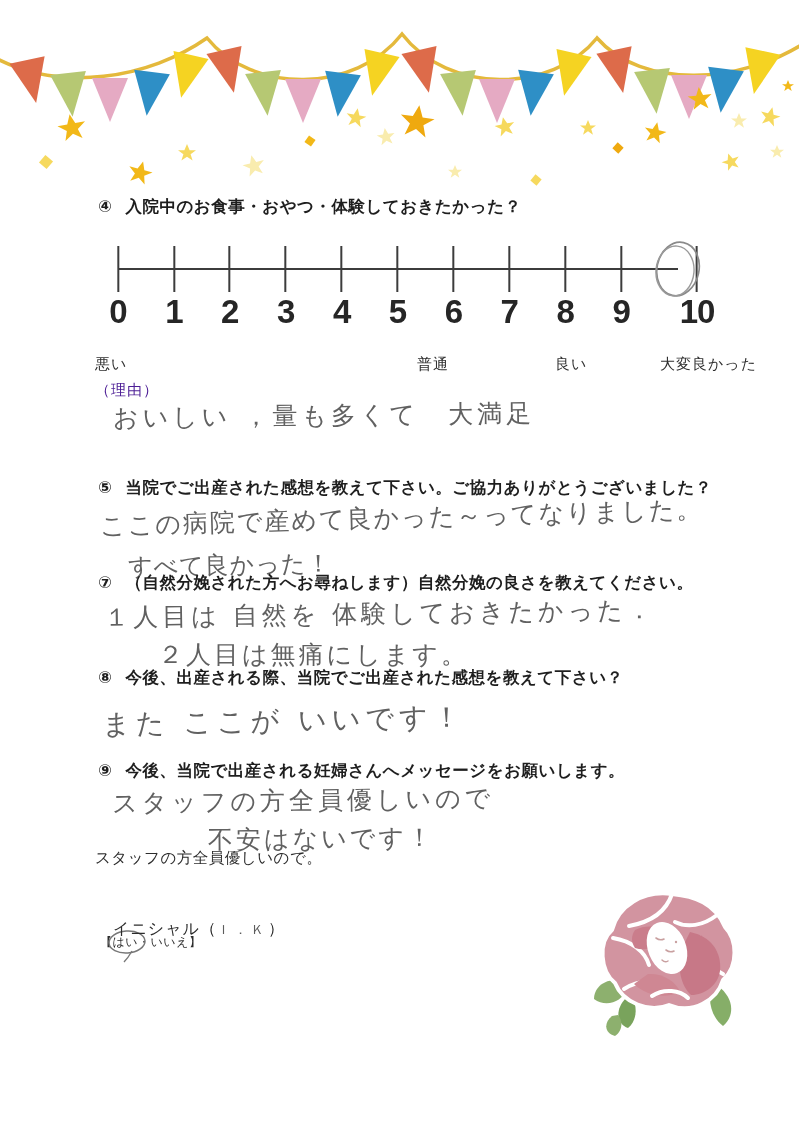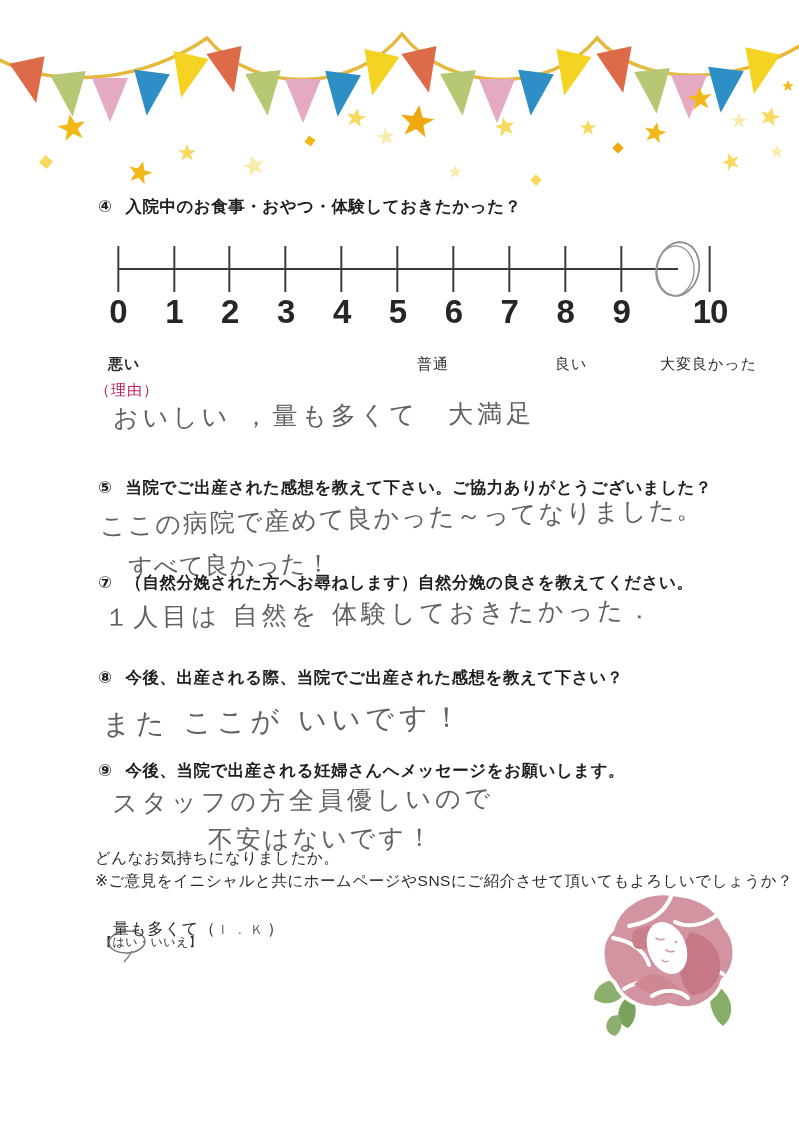--- a/index.html
+++ b/index.html
@@ -14,21 +14,21 @@
   
   .scale-wrap{position:absolute;left:118px;top:246px;width:560px;height:84px;}
   .scale-line{position:absolute;left:0;top:22px;width:560px;height:2px;background:#3c3c3c;}
   .tick-col{position:absolute;top:0;transform:translateX(-50%);display:flex;flex-direction:column;align-items:center;}
   .tick{width:2px;height:46px;background:#3c3c3c;}
   .tick-num{font-size:33px;font-weight:700;color:#262626;margin-top:1px;letter-spacing:-1px;
     font-family:"Liberation Sans",sans-serif;}
   .scale-circle{position:absolute;left:533px;top:-10px;pointer-events:none;}
   
   .anchor-label{position:absolute;top:355px;font-size:15px;color:#2e2e2e;letter-spacing:1px;}
-  .reason-label{position:absolute;left:95px;top:381px;font-size:15px;color:#be185d;letter-spacing:1px;}
+  .reason-label{position:absolute;left:95px;top:381px;font-size:15px;color:#4c1d95;letter-spacing:1px;}
   
   .hw{position:absolute;color:#616161;font-family:"DejaVu Sans",sans-serif;white-space:nowrap;}
   .hw4 {left:113px;top:399px;font-size:25px;letter-spacing:4px;transform:rotate(-0.6deg);}
   .hw5a{left:100px;top:501px;font-size:25px;letter-spacing:2px;transform:rotate(-1.6deg);}
   .hw5b{left:128px;top:549px;font-size:24px;letter-spacing:1px;transform:rotate(-1deg);}
   .hw7a{left:104px;top:597px;font-size:25px;letter-spacing:4px;transform:rotate(-0.8deg);}
   .hw7b{left:158px;top:638px;font-size:25px;letter-spacing:3px;}
   .hw8 {left:102px;top:702px;font-size:28px;letter-spacing:5px;transform:rotate(-1.2deg);}
   .hw9a{left:112px;top:784px;font-size:25px;letter-spacing:4px;transform:rotate(-0.8deg);}
   .hw9b{left:208px;top:822px;font-size:25px;letter-spacing:3px;transform:rotate(-0.6deg);}
@@ -147,78 +147,78 @@
           <div class="tick-num">7</div>
         </div>
         <div class="tick-col" style="left: 447.2px;">
           <div class="tick"></div>
           <div class="tick-num">8</div>
         </div>
         <div class="tick-col" style="left: 503.1px;">
           <div class="tick"></div>
           <div class="tick-num">9</div>
         </div>
-        <div class="tick-col" style="left: 592px; text-align: center;">
+        <div class="tick-col" style="left: 579px; text-align: center;">
           <div class="tick"></div>
           <div class="tick-num">10</div>
         </div>
       </div>
 
     <svg class="scale-circle" width="54" height="68" viewBox="0 0 54 68">
       <ellipse cx="27" cy="33" rx="21" ry="27" fill="none" stroke="#8a8a8a" stroke-width="1.7" transform="rotate(12 27 33)"></ellipse>
       <ellipse cx="24" cy="35" rx="19" ry="25" fill="none" stroke="#9a9a9a" stroke-width="1.4" transform="rotate(5 24 35)"></ellipse>
     </svg>
   </div>
 
-  <div class="anchor-label" style="left:108px;font-weight:bold;">悪い</div>
+  <div class="anchor-label" style="left:95px;">悪い</div>
   <div class="anchor-label" style="left:385px;margin-left:32px;">普通</div>
   <div class="anchor-label" style="left:555px;">良い</div>
   <div class="anchor-label" style="left:636px;margin-left:24px;">大変良かった</div>
   <div class="reason-label">（理由）</div>
 
   <div class="hw hw4">おいしい ，量も多くて　大満足</div>
 
   <div class="q-heading" style="top:477px;">
     <span class="q-num">⑤</span>
     <span>当院でご出産された感想を教えて下さい。ご協力ありがとうございました？</span>
   </div>
   <div class="hw hw5a">ここの病院で産めて良かった～ってなりました。</div>
   <div class="hw hw5b">すべて良かった！</div>
 
   <div class="q-heading" style="top:572px;">
     <span class="q-num">⑦</span>
     <span>（自然分娩された方へお尋ねします）自然分娩の良さを教えてください。</span>
   </div>
   <div class="hw hw7a">１人目は 自然を 体験しておきたかった．</div>
+  <div class="hw hw7b">２人目は無痛にします。</div>
 
   <div class="q-heading" style="top:667px;">
     <span class="q-num">⑧</span>
     <span>今後、出産される際、当院でご出産された感想を教えて下さい？</span>
   </div>
   <div class="hw hw8">また ここが いいです！</div>
 
   <div class="q-heading" style="top:760px;">
     <span class="q-num">⑨</span>
     <span>今後、当院で出産される妊婦さんへメッセージをお願いします。</span>
   </div>
   <div class="hw hw9a">スタッフの方全員優しいので</div>
   <div class="hw hw9b">不安はないです！</div>
 
-  <div class="footer-line" style="top:848px;">どんなお気持ちになりましたか。</div>
-  <div class="footer-line" style="top:871px;">※ご意見をイニシャルと共にホームページやSNSにご紹介させて頂いてもよろしいでしょうか？</div>
+  <div class="footer-line" style="top:848px;">スタッフの方全員優しいので。</div>
 
   <div class="choices-line">
     <span>【</span><span class="yes-wrap"><span>はい</span><svg class="yes-circle" width="46" height="36" viewBox="0 0 46 36">
           <ellipse cx="21" cy="14" rx="18" ry="11" fill="none" stroke="#787878" stroke-width="1.5" transform="rotate(-4 21 14)"></ellipse>
           <path d="M26,23 q-4,7 -8,11" fill="none" stroke="#787878" stroke-width="1.4"></path>
         </svg></span><span>・</span><span>いいえ</span><span>】</span>
   </div>
 
   <div class="initial-line">
-    <span>量も多くて（</span><span class="hw-inline">Ｉ．Ｋ</span><span>）</span>
+    <span>イニシャル（</span><span class="hw-inline">Ｉ．Ｋ</span><span>）</span>
   </div>
 
   <svg class="rose" viewBox="0 0 172 160" xmlns="http://www.w3.org/2000/svg">
 
     <path fill="#8db06e" d="M34,94 C16,92 6,102 6,113 C18,122 34,116 39,103 Z"></path>
     <path fill="#79a35c" d="M38,112 C27,123 28,138 40,142 C50,134 49,119 44,111 Z"></path>
     <path fill="#8db06e" d="M24,130 C15,137 17,148 27,150 C36,144 34,133 30,129 Z"></path>
     <path fill="#86ae68" d="M130,100 C145,111 148,129 135,140 C122,130 119,111 125,100 Z"></path>
 
     <path fill="#d294a0" stroke="#ffffff" stroke-width="4" stroke-linejoin="round" d="M84,8 C55,4 30,20 24,44 C10,56 12,85 27,97 C35,117 61,127 81,119 C105,129 129,114 135,94 C151,80 149,53 137,41 C127,17 106,10 84,8 Z"></path>

